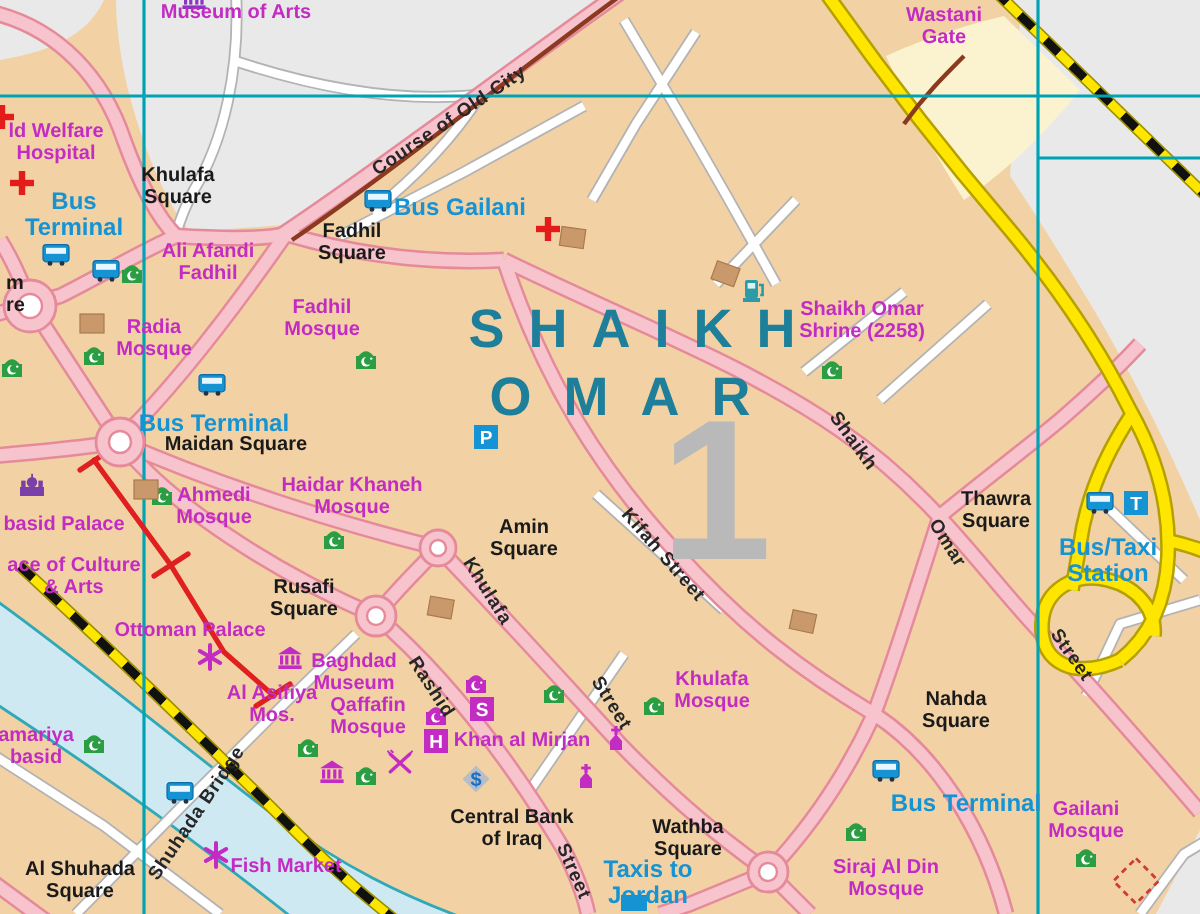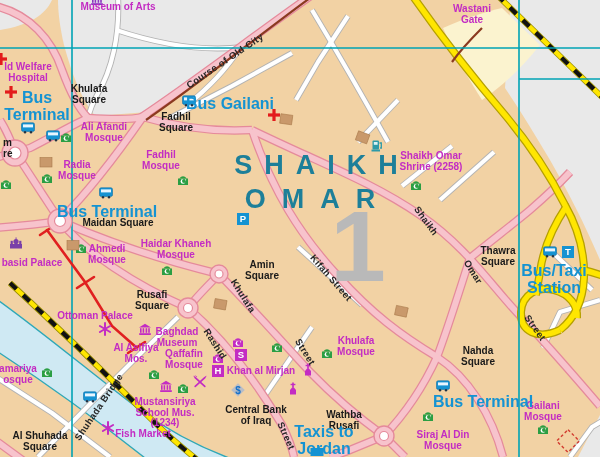--- a/index.html
+++ b/index.html
@@ -4,21 +4,21 @@
 <style>
   html,body{margin:0;padding:0;background:#fff;}
   #map{position:relative;width:600px;height:457px;overflow:hidden;background:#f2d2a4;
        font-family:"Liberation Sans",sans-serif;}
   #map svg.base{position:absolute;left:0;top:0;}
   .layer{position:absolute;left:0;top:0;width:100%;height:100%;}
   .lbl{position:absolute;font-weight:bold;white-space:pre;text-align:center;line-height:1.05;
        transform:translate(-50%,-50%);pointer-events:none;}
   .sq{color:#1a1a1a;font-size:10px;}
   .poi{color:#c32cc3;font-size:10px;}
-  .tr{color:#1593d2;font-size:16px;}
+  .tr{color:#1593d2;font-size:12px;}
   .st{color:#262626;font-size:9.5px;letter-spacing:.4px;}
   .district{position:absolute;transform:translate(-50%,-50%);color:#1d7f99;font-weight:bold;
             font-size:27px;letter-spacing:12px;white-space:pre;}
   #district1{left:322px;top:165px;}
   #district2{left:318px;top:199px;letter-spacing:16px;}
   #dnum{position:absolute;left:358px;top:246px;transform:translate(-50%,-50%);
         color:#b9b9b9;font-weight:bold;font-size:100px;}
   .icon{position:absolute;pointer-events:none;}
   
   .wc{stroke:#b3b3b3;stroke-width:6;fill:none;stroke-linejoin:round;}
@@ -500,60 +500,59 @@
       <div class="lbl sq" style="left: 118px; top: 223px; transform: translate(-50%, -50%);">Maidan Square</div>
       <div class="lbl sq" style="left: 262px; top: 270px; transform: translate(-50%, -50%);">Amin
 Square</div>
       <div class="lbl sq" style="left: 152px; top: 300px; transform: translate(-50%, -50%);">Rusafi
 Square</div>
       <div class="lbl sq" style="left: 498px; top: 256px; transform: translate(-50%, -50%);">Thawra
 Square</div>
       <div class="lbl sq" style="left: 478px; top: 356px; transform: translate(-50%, -50%);">Nahda
 Square</div>
       <div class="lbl sq" style="left: 344px; top: 420px; transform: translate(-50%, -50%);">Wathba
-Rusafi</div>
+Square</div>
       <div class="lbl sq" style="left: 40px; top: 441px; transform: translate(-50%, -50%);">Al Shuhada
 Square</div>
       <div class="lbl sq" style="left: 256px; top: 415px; transform: translate(-50%, -50%);">Central Bank
 of Iraq</div>
       <div class="lbl sq" style="left: 3px; top: 148px; text-align: left; transform: translate(0px, -50%);">m
 re</div>
       <div class="lbl poi" style="left: 118px; top: 7px; transform: translate(-50%, -50%);">Museum of Arts</div>
       <div class="lbl poi" style="left: 472px; top: 14px; transform: translate(-50%, -50%);">Wastani
 Gate</div>
       <div class="lbl poi" style="left: 28px; top: 72px; transform: translate(-50%, -50%);">ld Welfare
 Hospital</div>
       <div class="lbl poi" style="left: 104px; top: 132px; transform: translate(-50%, -50%);">Ali Afandi
-Mosque</div>
+Fadhil</div>
       <div class="lbl poi" style="left: 77px; top: 170px; transform: translate(-50%, -50%);">Radia
 Mosque</div>
       <div class="lbl poi" style="left: 161px; top: 160px; transform: translate(-50%, -50%);">Fadhil
 Mosque</div>
       <div class="lbl poi" style="left: 431px; top: 161px; transform: translate(-50%, -50%);">Shaikh Omar
 Shrine (2258)</div>
       <div class="lbl poi" style="left: 107px; top: 254px; transform: translate(-50%, -50%);">Ahmedi
 Mosque</div>
       <div class="lbl poi" style="left: 176px; top: 249px; transform: translate(-50%, -50%);">Haidar Khaneh
 Mosque</div>
       <div class="lbl poi" style="left: 32px; top: 263px; text-align: center; transform: translate(-50%, -50%);">basid Palace</div>
+      <div class="lbl poi" style="left: 37px; top: 289px; text-align: center; transform: translate(-50%, -50%);">ace of Culture
+&amp; Arts</div>
       <div class="lbl poi" style="left: 95px; top: 316px; transform: translate(-50%, -50%);">Ottoman Palace</div>
       <div class="lbl poi" style="left: 136px; top: 353px; transform: translate(-50%, -50%);">Al Asifiya
 Mos.</div>
       <div class="lbl poi" style="left: 177px; top: 337px; transform: translate(-50%, -50%);">Baghdad
 Museum</div>
       <div class="lbl poi" style="left: 184px; top: 359px; transform: translate(-50%, -50%);">Qaffafin
 Mosque</div>
       <div class="lbl poi" style="left: 261px; top: 371px; transform: translate(-50%, -50%);">Khan al Mirjan</div>
       <div class="lbl poi" style="left: 356px; top: 346px; transform: translate(-50%, -50%);">Khulafa
 Mosque</div>
-      <div class="lbl poi" style="left: 165px; top: 413px; transform: translate(-50%, -50%);">Mustansiriya
-School Mus.
-(1234)</div>
       <div class="lbl poi" style="left: 18px; top: 374px; text-align: center; transform: translate(-50%, -50%);">amariya
-osque</div>
+basid</div>
       <div class="lbl poi" style="left: 143px; top: 434px; transform: translate(-50%, -50%);">Fish Market</div>
       <div class="lbl poi" style="left: 443px; top: 440px; transform: translate(-50%, -50%);">Siraj Al Din
 Mosque</div>
       <div class="lbl poi" style="left: 543px; top: 411px; transform: translate(-50%, -50%);">Gailani
 Mosque</div>
       <div class="lbl tr" style="left: 37px; top: 107px; transform: translate(-50%, -50%);">Bus
 Terminal</div>
       <div class="lbl tr" style="left: 230px; top: 104px; transform: translate(-50%, -50%);">Bus Gailani</div>
       <div class="lbl tr" style="left: 107px; top: 212px; transform: translate(-50%, -50%);">Bus Terminal</div>
       <div class="lbl tr" style="left: 554px; top: 280px; transform: translate(-50%, -50%);">Bus/Taxi

